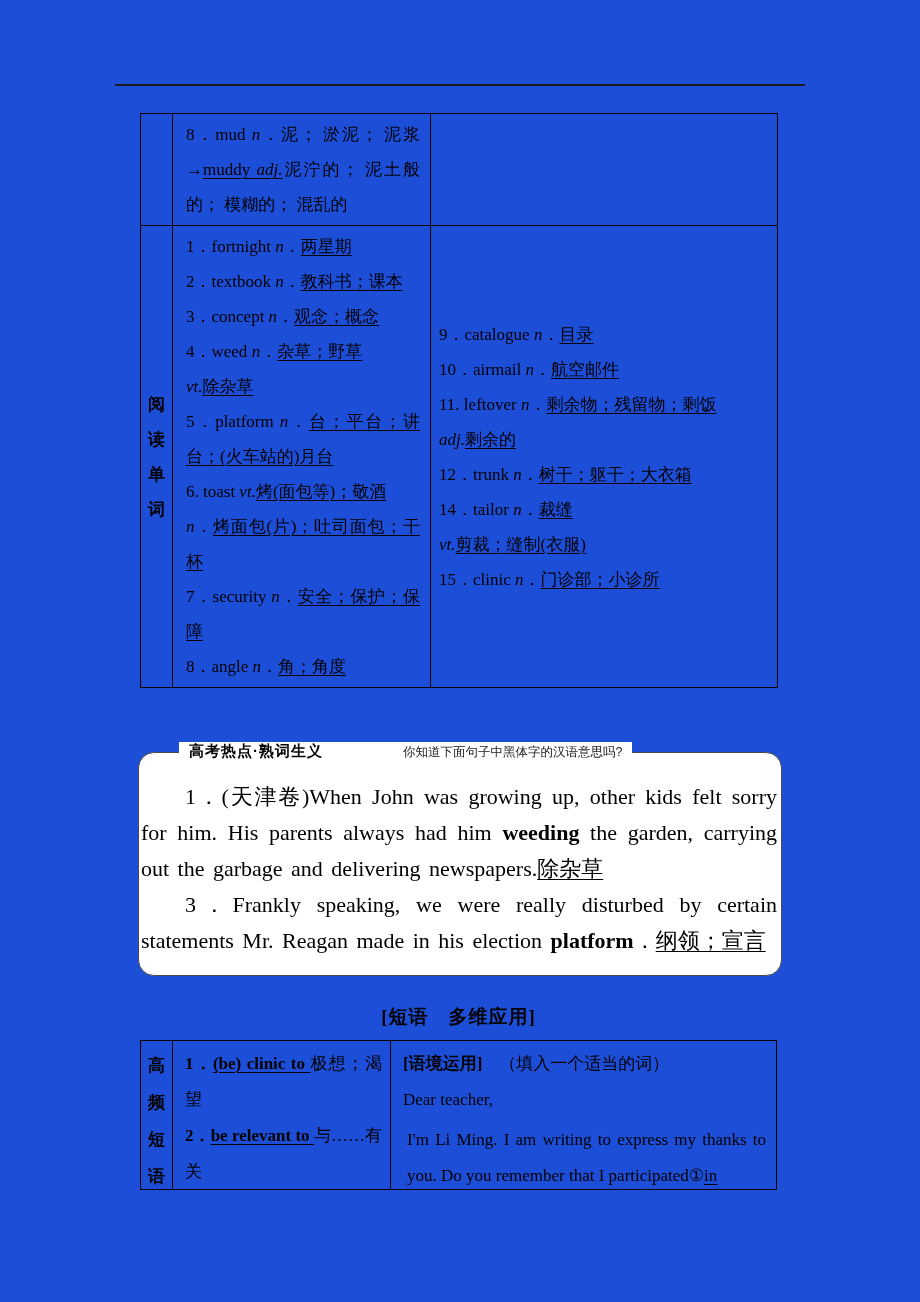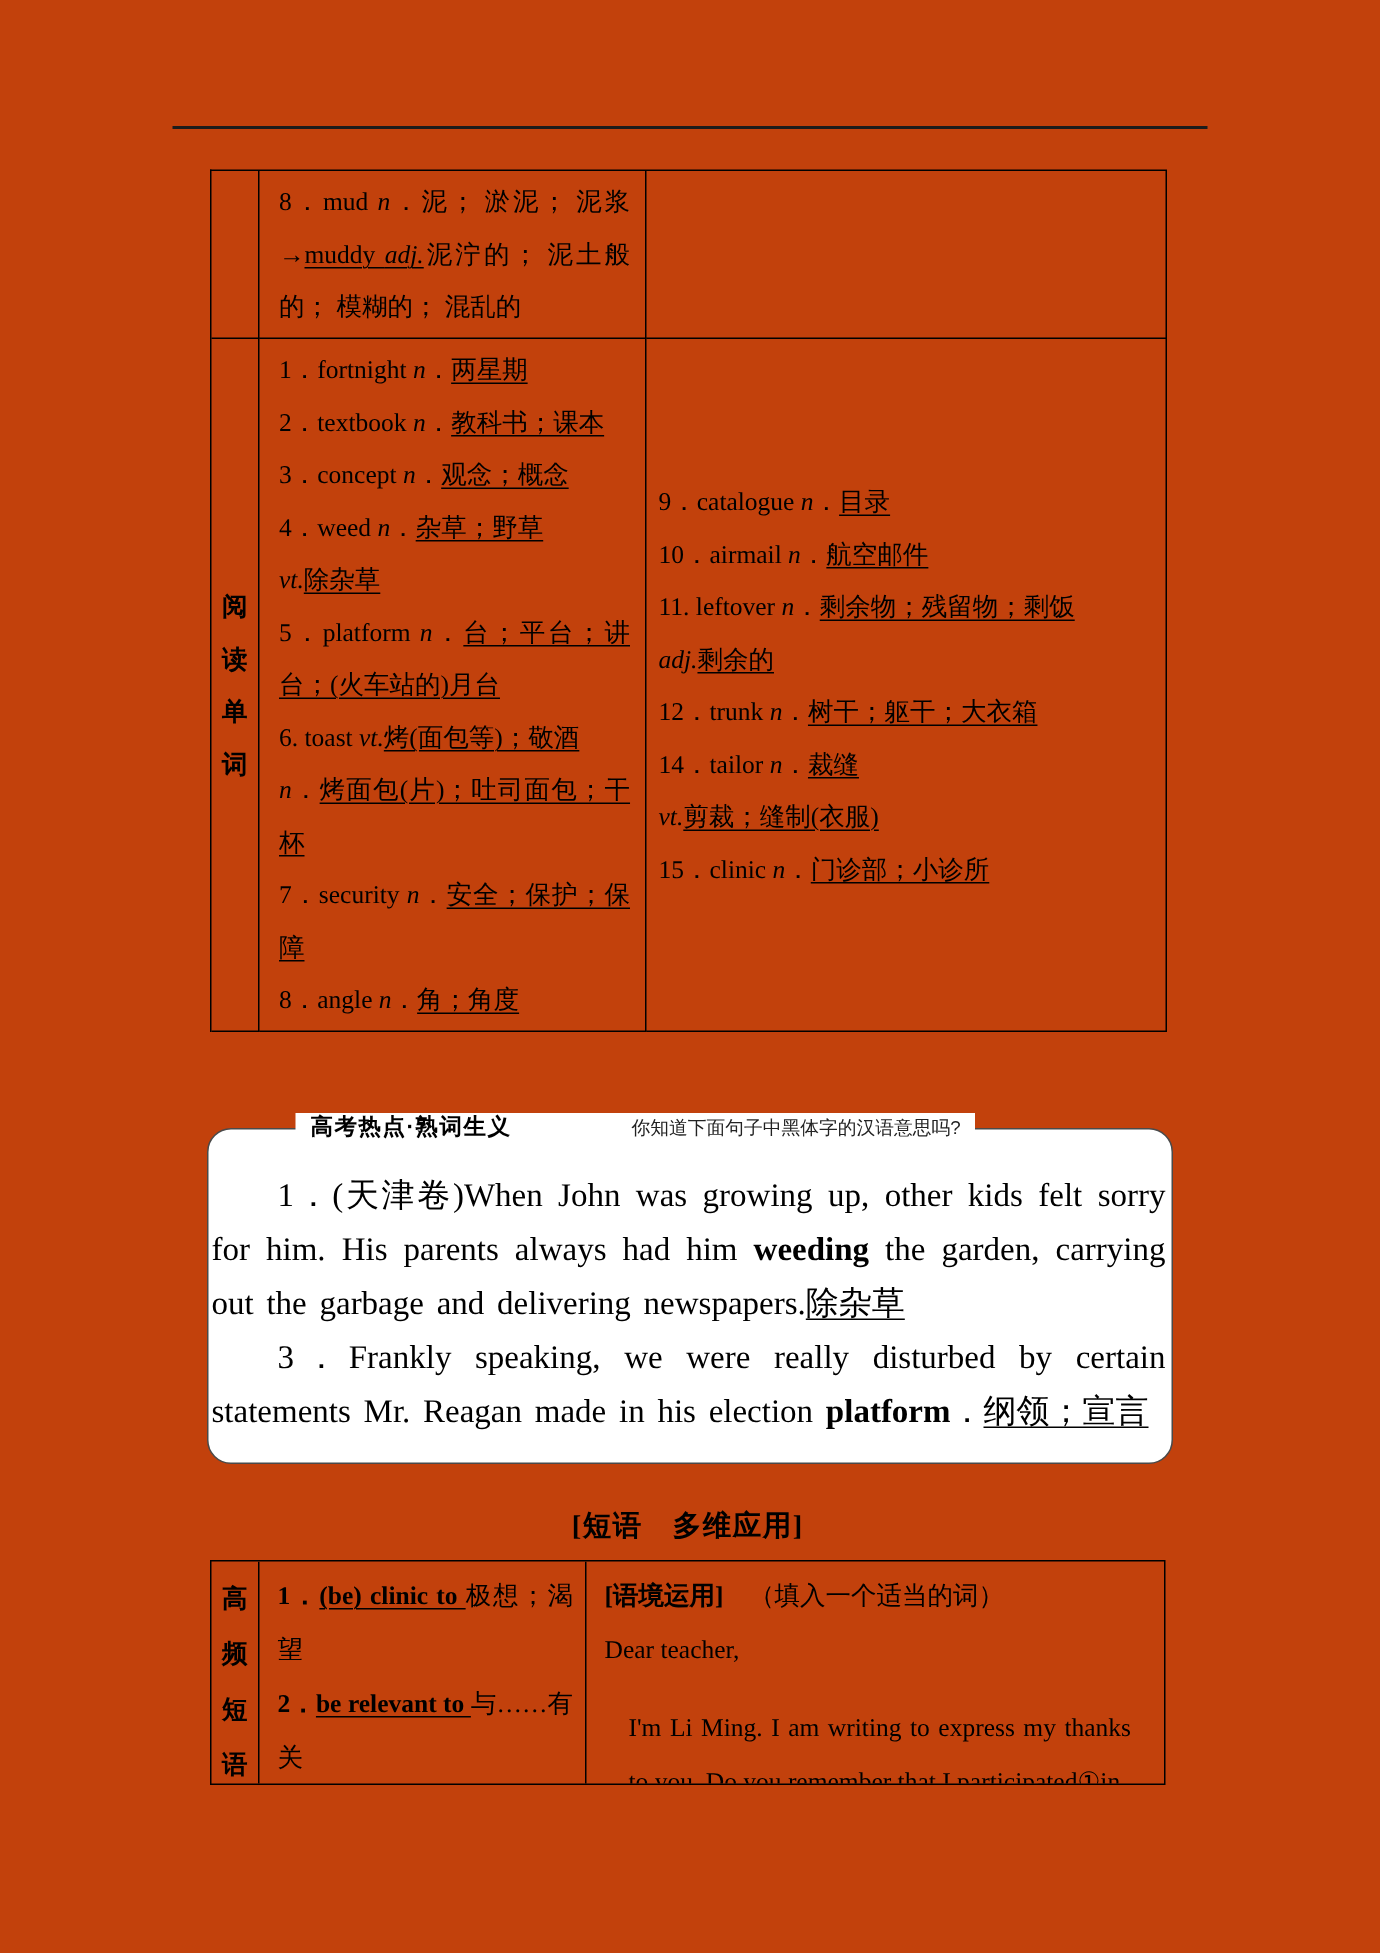--- a/index.html
+++ b/index.html
@@ -1,18 +1,18 @@
 <!DOCTYPE html>
 <html><head>
 <meta charset="utf-8">
 <style>
   html,body{margin:0;padding:0;background:#ffffff;}
   body{width:920px;height:1302px;overflow:hidden;
        font-family:"Liberation Serif","DejaVu Serif",serif;color:#000;}
-  .page{position:relative;width:920px;height:1302px;background:#c2410c;}
+  .page{position:relative;width:920px;height:1302px;background:#1d4ed8;}
 
   .top-rule{position:absolute;left:115px;top:84px;width:690px;height:2px;background:#1c1c1c;}
 
   
   .seg-i{font-style:italic;}
   .seg-b{font-weight:bold;}
   .seg-u{text-decoration:underline;text-underline-offset:3px;text-decoration-thickness:1px;}
 
   
   .vtable{position:absolute;left:140px;top:113px;width:637px;
@@ -22,21 +22,21 @@
   .vcell{border-right:1px solid #000;border-bottom:1px solid #000;box-sizing:border-box;}
   .vcell.body{padding:3px 10px 3px 13px;text-align:justify;}
   .vcell.rightcol{display:flex;flex-direction:column;justify-content:center;padding:3px 10px 3px 8px;font-family:Liberation Serif, serif;}
   .vcell.lbl{display:flex;flex-direction:column;align-items:center;justify-content:center;
              font-weight:bold;font-size:17px;line-height:35px;}
   .entry{margin:0;}
 
   
   .callout{position:absolute;left:138px;top:752px;width:644px;height:224px;
            border:1px solid #4a4a4a;border-radius:16px;box-sizing:border-box;background:#fff;}
-  .callout-head{position:absolute;top:-11px;left:58px;background:#fff;padding:0 10px;
+  .callout-head{position:absolute;top:-11px;left:40px;background:#fff;padding:0 10px;
                 display:flex;align-items:baseline;gap:80px;white-space:nowrap;
                 font-family:"Liberation Sans","DejaVu Sans",sans-serif;}
   .callout-title{font-weight:bold;font-size:15px;letter-spacing:1px;}
   .callout-sub{font-size:12.5px;color:#222;}
   .callout-body{padding:26px 4px 0 2px;font-size:22px;line-height:36px;
                 text-align:justify;word-spacing:3px;}
   .sent{margin:0;text-indent:2em;}
 
   
   .phrase-header{position:absolute;left:140px;top:1004px;width:637px;text-align:center;
@@ -44,21 +44,21 @@
   .ptable{position:absolute;left:140px;top:1040px;width:637px;height:150px;
           display:grid;grid-template-columns:32px 218px 387px;
           border:1px solid #000;box-sizing:border-box;overflow:hidden;
           font-size:17px;line-height:36px;}
   .pcell{border-right:1px solid #000;box-sizing:border-box;}
   .pcell:last-child{border-right:none;}
   .pcell.body{padding:5px 8px 0 12px;text-align:justify;}
   .pcell.lbl{display:flex;flex-direction:column;align-items:center;justify-content:flex-start;
              padding-top:6px;font-weight:bold;font-size:17px;line-height:37px;}
   .ctx-head{text-align:left;}
-  .ctx-para{margin:16px;text-align:justify;}
+  .ctx-para{margin:4px;text-align:justify;}
 </style>
 </head>
 <body>
 
 <div class="page">
 
   <div class="top-rule"></div>
 
   <div class="vtable">
     <div class="vcell lbl"></div>

